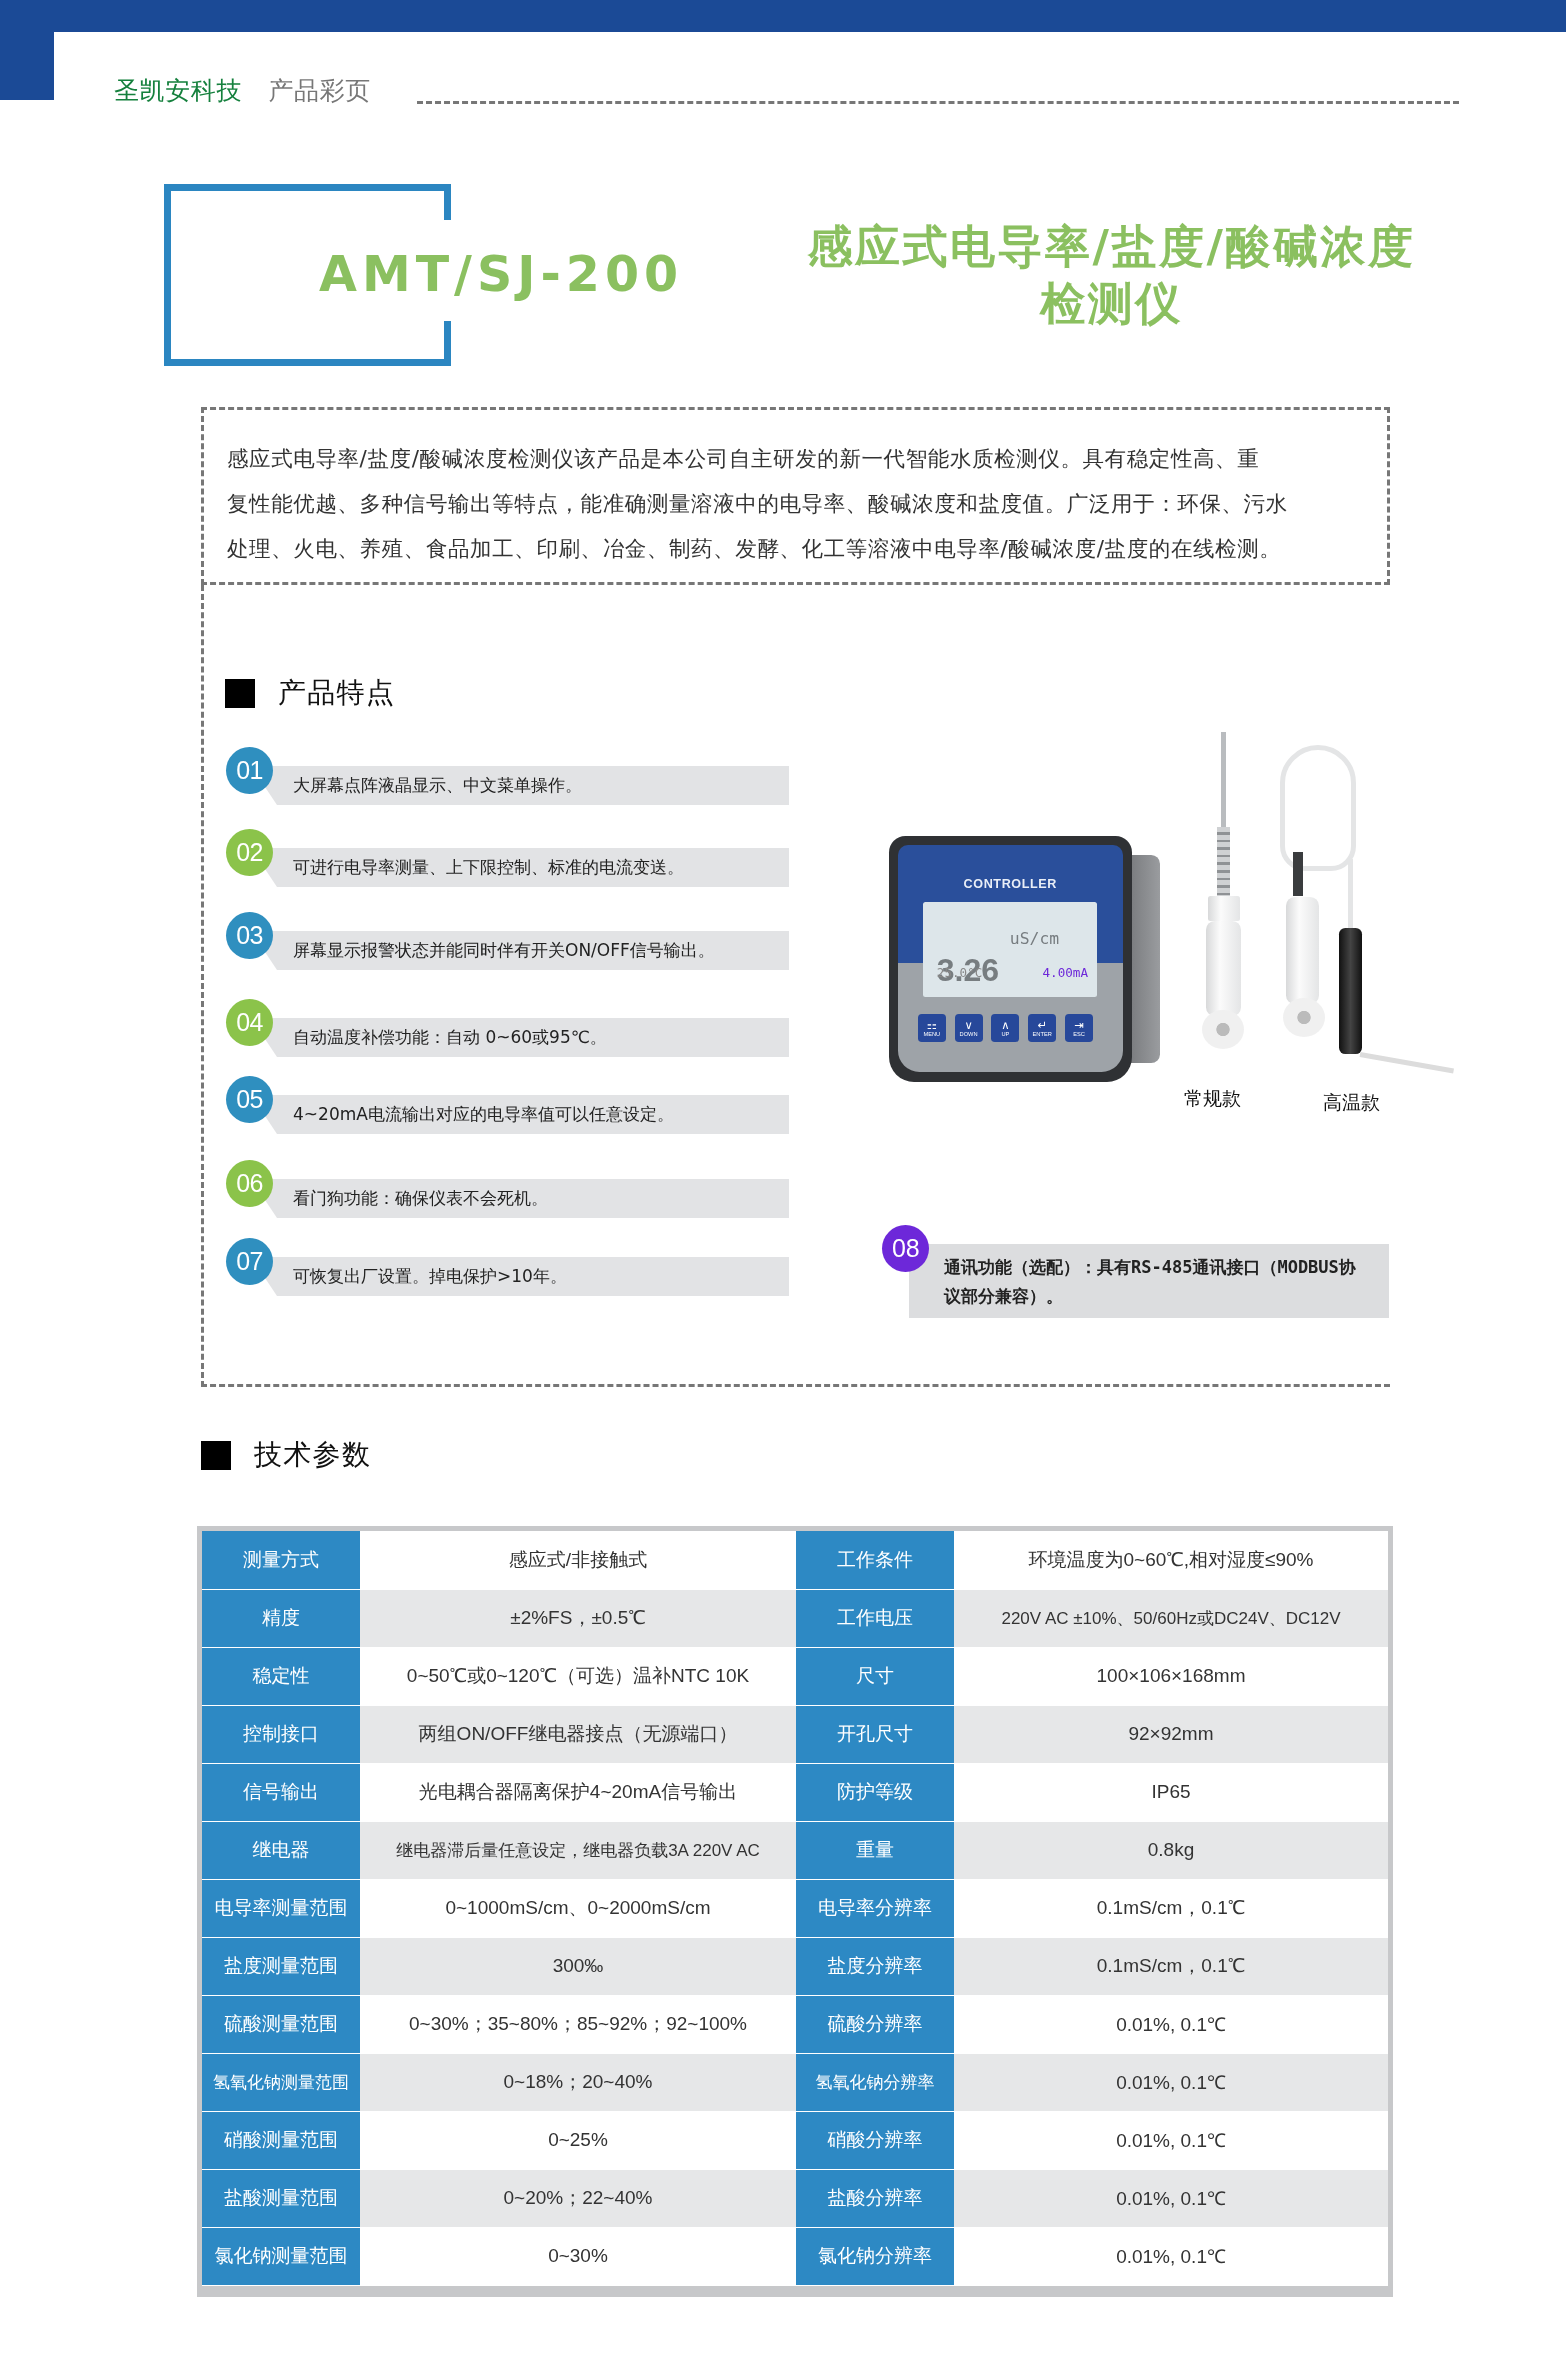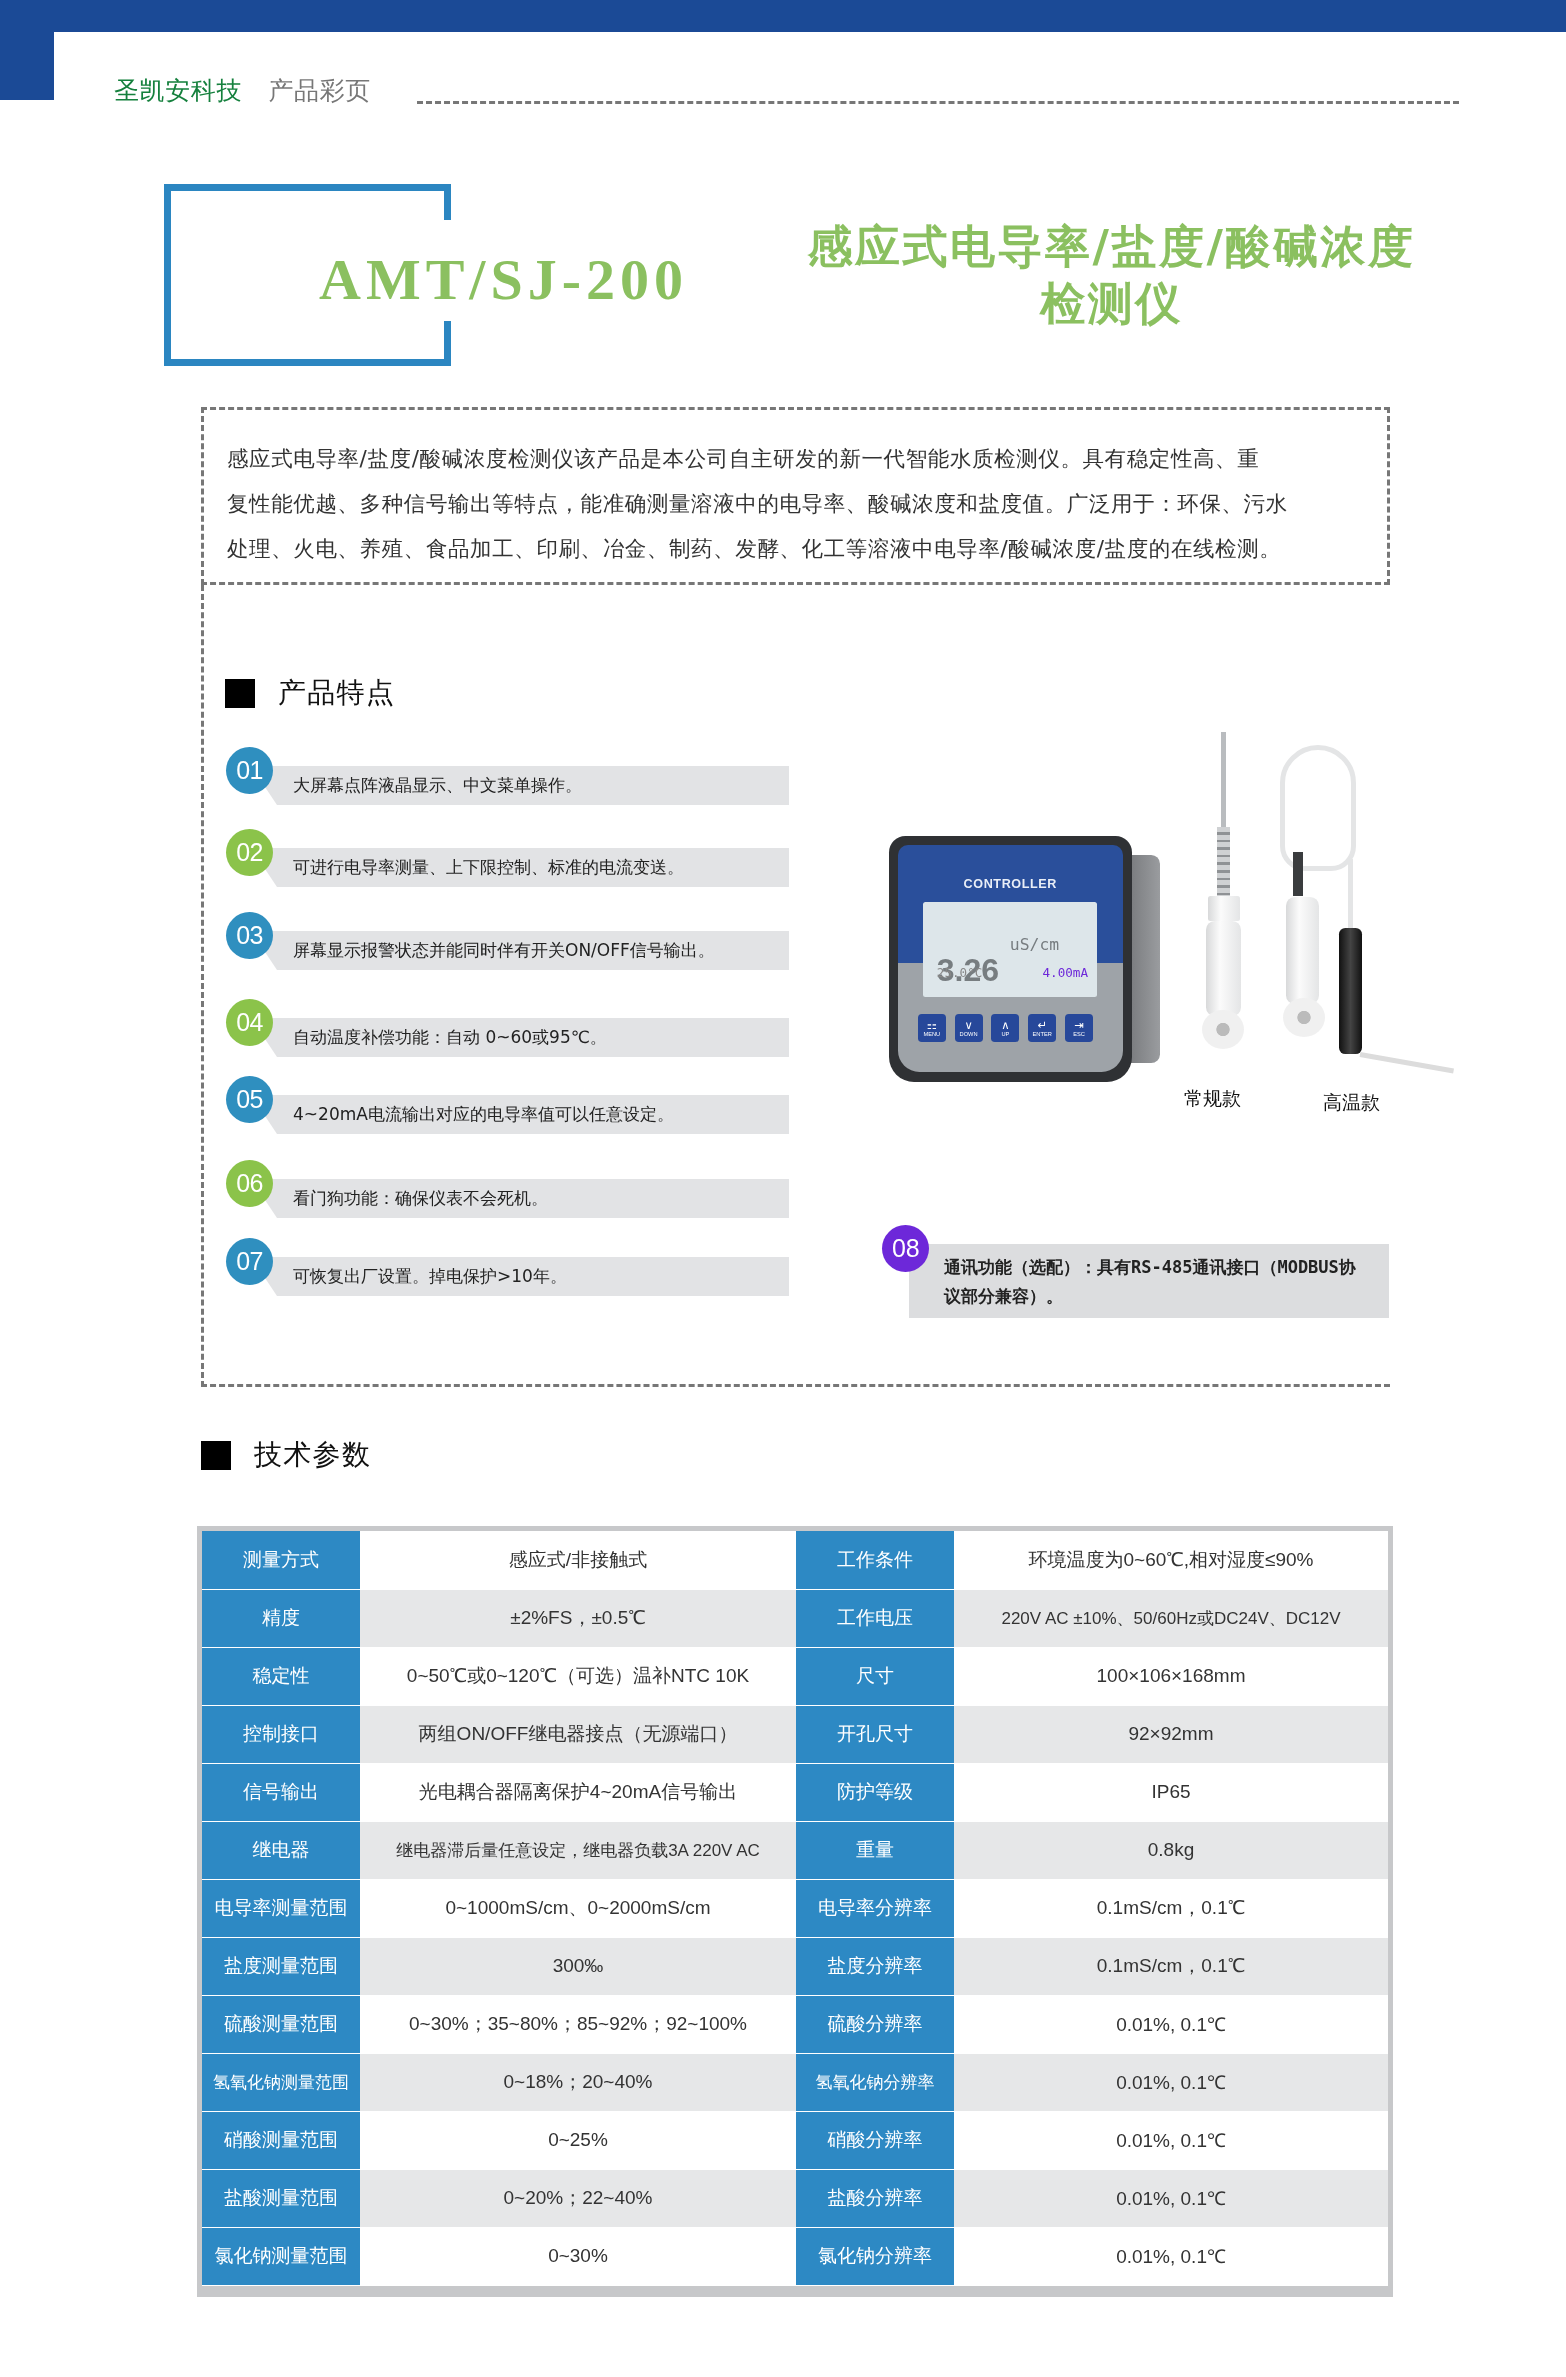--- a/index.html
+++ b/index.html
@@ -11,21 +11,21 @@
   .left-tab { position: absolute; left: 0; top: 0; width: 54px; height: 100px; background: #1b4a96; }
 
   .header-line { position: absolute; left: 114px; top: 74px; display: flex; align-items: center; }
   .company { font-size: 25px; color: #15803d; font-weight: 500; letter-spacing: 0.6px; }
   .catalog { font-size: 25px; color: #777; margin-left: 26.5px; letter-spacing: 0.6px; }
   .header-dots { position: absolute; left: 417px; top: 101px; width: 1042px; height: 0; border-top: 3.8px dashed #777; }
 
   
   .title-frame { position: absolute; left: 164px; top: 184px; width: 287px; height: 182px; border: 7.6px solid #2b86c1; }
   .title-frame .gap-cover { position: absolute; right: -8.8px; top: 29px; width: 11.4px; height: 101px; background: #fff; }
-  .model { position: absolute; left: 319px; top: 246px; font-size: 58px; color: #8bc060; font-weight: bold; letter-spacing: 5px; font-family: Liberation Serif, serif; }
+  .model { position: absolute; left: 319px; top: 246px; font-size: 49px; color: #8bc060; font-weight: bold; letter-spacing: 5px; }
   .product-name { position: absolute; left: 742px; top: 218px; width: 739px; text-align: center; font-size: 45px; color: #8bc060; font-weight: bold; line-height: 57px; letter-spacing: 2.5px; }
 
   
   .intro-box { position: absolute; left: 201px; top: 407px; width: 1189px; height: 178px; border: 3.2px dashed #777; border-right-width: 3.2px; }
   .intro-text { position: absolute; left: 227px; top: 436px; width: 1136px; font-size: 21.5px; line-height: 45px; color: #333; letter-spacing: 0.6px; }
 
   
   .features-frame { position: absolute; left: 201px; top: 585px; width: 1189px; height: 802px; border-left: 3.2px dashed #777; border-bottom: 3.2px dashed #777; }
 
   .section-head { position: absolute; display: flex; align-items: center; }
@@ -41,21 +41,21 @@
   .feature .text { position: absolute; left: 67px; top: 7.6px; font-size: 17px; color: #222; white-space: nowrap; }
 
   
   .device { position: absolute; left: 889px; top: 836px; width: 322px; height: 246px; }
   .device .bezel { position: absolute; left: 0; top: 0; width: 243px; height: 246px; background: #2f3134; border-radius: 16.4px 16.4px 25px 25px; }
   .device .side { position: absolute; left: 227px; top: 19px; width: 44px; height: 208px; background: linear-gradient(90deg,#6b6d70,#9a9c9f); border-radius: 2.5px 8.8px 8.8px 2.5px; }
   .device .face { position: absolute; left: 8.8px; top: 8.8px; width: 225px; height: 227px; background: linear-gradient(180deg,#2a4f9b 0%,#2a4f9b 52%,#9ea3a8 52%,#9ea3a8 100%); border-radius: 10px 10px 21.5px 21.5px; overflow: hidden; }
   .device .brand { position: absolute; left: 0; top: 32px; width: 100%; text-align: center; color: #e9eef7; font-weight: bold; font-size: 12.6px; font-family: "Liberation Sans", sans-serif; letter-spacing: 0.6px; }
   .device .lcd { position: absolute; left: 25px; top: 57px; width: 174px; height: 95px; background: #dde6ea; border-radius: 2.5px; }
   .device .lcd .main { position: absolute; left: 14px; top: 14px; font-size: 32px; font-weight: bold; color: #777d80; font-family: "Liberation Sans", sans-serif; margin-top: 36px; }
-  .device .lcd .unit { position: absolute; left: 87px; top: 33px; font-size: 16.4px; color: #777d80; font-family: "DejaVu Sans Mono", monospace; }
+  .device .lcd .unit { position: absolute; left: 87px; top: 27px; font-size: 16.4px; color: #777d80; font-family: "DejaVu Sans Mono", monospace; }
   .device .lcd .temp { position: absolute; left: 14px; top: 63px; font-size: 12.6px; color: #888; font-family: "DejaVu Sans Mono", monospace; }
   .device .lcd .ma { position: absolute; right: 8.8px; top: 63px; font-size: 12.6px; color: #6d28d9; font-family: "DejaVu Sans Mono", monospace; }
   .device .keys { position: absolute; left: 20px; top: 169px; display: flex; gap: 8.8px; }
   .device .key { width: 28px; height: 28px; background: #27489a; border-radius: 3.8px; color: #fff; font-size: 5.7px; font-family: "Liberation Sans", sans-serif; display: flex; flex-direction: column; align-items: center; justify-content: center; }
   .device .key .g { font-size: 11.4px; line-height: 12.6px; }
 
   
   .probe { position: absolute; }
   .probe .cable { position: absolute; background: #b9bcbf; }
   .probe .body { position: absolute; background: linear-gradient(90deg,#d8d9da,#fbfbfb 40%,#e4e5e6); border-radius: 8.8px; }

